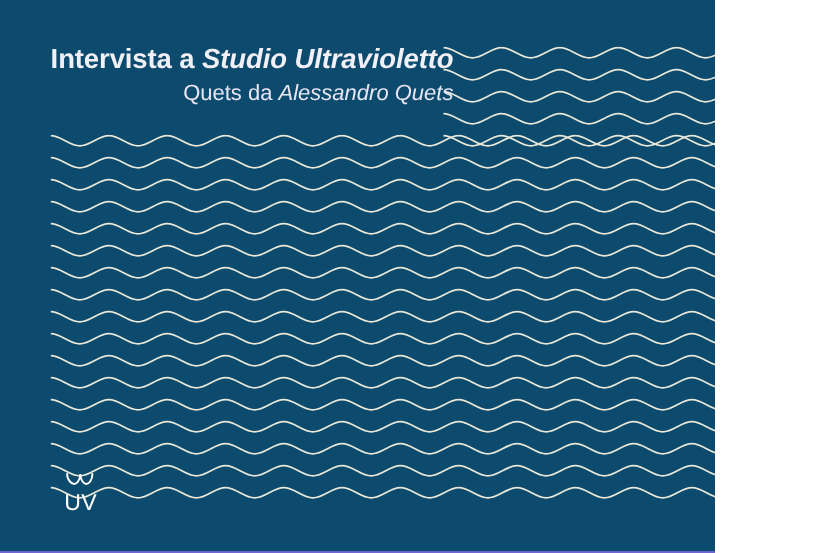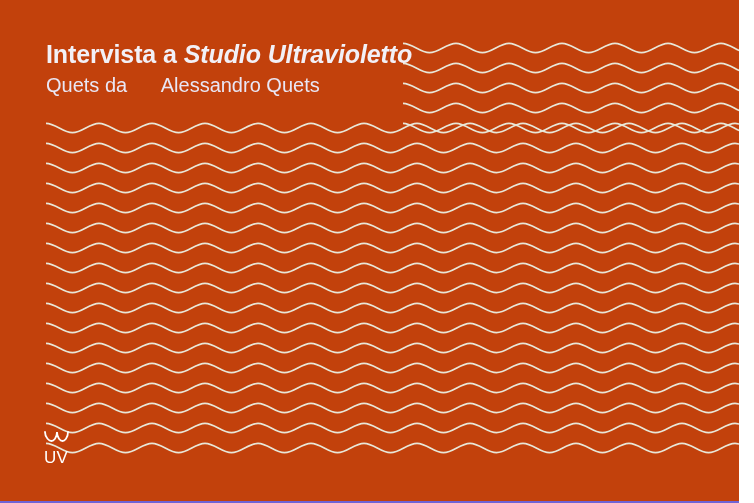--- a/index.html
+++ b/index.html
@@ -7,24 +7,25 @@
     padding: 0;
   }
   body {
     width: 754px;
     height: 503px;
     overflow: hidden;
     font-family: "Liberation Sans", sans-serif;
   }
   #poster {
     position: relative;
-    width: 739px;
+    width: 650px;
     height: 503px;
-    background: #c2410c;
+    background: #0c4a6e;
     overflow: hidden;
+    text-align: right;
   }
 
   
   .wave-block {
     position: absolute;
     overflow: hidden;
     pointer-events: none;
   }
   .wave-block svg {
     display: block;
@@ -67,39 +68,39 @@
   }
   .subtitle {
     margin: 2px 0 0 0;
     font-size: 20px;
     line-height: 26px;
     font-weight: 400;
     color: #e9e6f4;
     white-space: nowrap;
   }
   .subtitle .em {
-    margin-left: 28px;
+    font-style: italic;
   }
 
   
   #logo {
     position: absolute;
     left: 44px;
     top: 429px;
     z-index: 6;
     width: 44px;
     height: 42px;
   }
   #logo .logo-mark {
     display: block;
   }
   #logo .logo-text {
     display: block;
     margin-top: 1px;
-    font-size: 17px;
+    font-size: 21px;
     line-height: 20px;
     font-weight: 400;
     color: #ffffff;
     letter-spacing: 0.2px;
   }
 
   
   #bottom-rule {
     position: absolute;
     left: 0;

